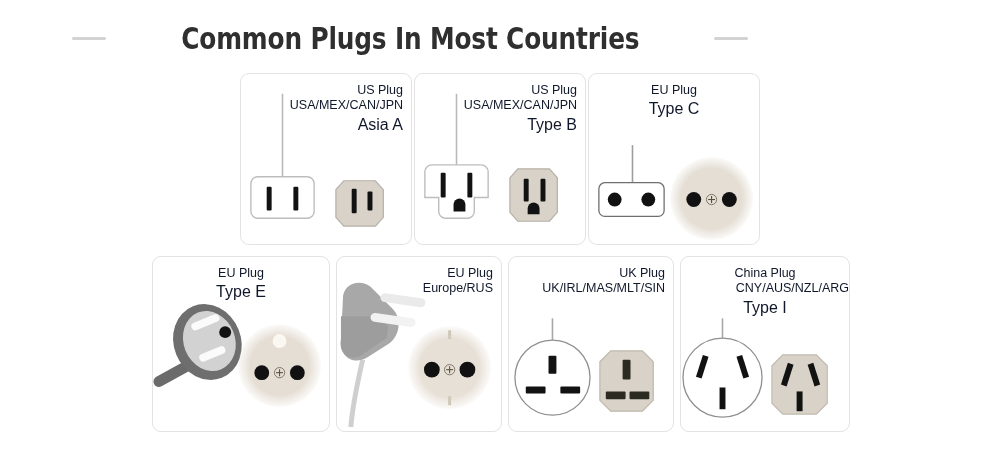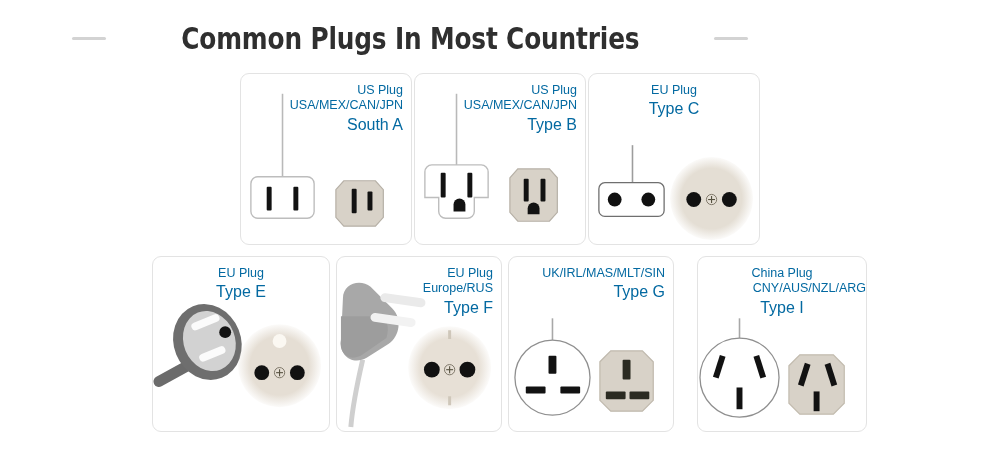--- a/index.html
+++ b/index.html
@@ -33,21 +33,21 @@
   .card{
     position:absolute;
     background:#fff;
     border:1px solid #e3e3e3;
     border-radius:9px;
     box-sizing:border-box;
   }
   .card .labels{
     position:absolute;left:0;right:0;top:9px;
     text-align:center;
-    color:#0369a1;
+    color:#0f172a;
     line-height:1.22;
     pointer-events:none;
   }
   .card.right-label .labels{text-align:right;padding-right:8px;}
   .lbl-1{font-size:12.5px;}
   .lbl-2{font-size:12.5px;text-align:right;}
   .lbl-3{font-size:16px;margin-top:1px;}
 
   .art{position:absolute;left:0;top:0;width:100%;height:100%;}
   .art svg{display:block;width:100%;height:100%;}
@@ -60,21 +60,21 @@
   <div class="title-bar">
     <div class="title-rule"></div>
     <div class="title-text">Common Plugs In Most Countries</div>
     <div class="title-rule"></div>
   </div>
 
   <div class="card right-label" style="left:240px;top:73px;width:172px;height:172px;">
     <div class="labels">
       <div class="lbl-1">US Plug</div>
       <div class="lbl-2">USA/MEX/CAN/JPN</div>
-      <div class="lbl-3">South A</div>
+      <div class="lbl-3">Asia A</div>
     </div>
     <div class="art">
       <svg viewBox="0 0 172 172">
 
         <line x1="42" y1="20" x2="42" y2="104" stroke="#b9b9b9" stroke-width="1.6"></line>
 
         <rect x="10" y="104" width="64" height="42" rx="7" fill="#ffffff" stroke="#bdbdbd" stroke-width="1.4"></rect>
         <rect x="26" y="114" width="5" height="24" rx="1" fill="#121212"></rect>
         <rect x="53" y="114" width="5" height="24" rx="1" fill="#121212"></rect>
 
@@ -169,21 +169,20 @@
         <line x1="124.5" y1="117" x2="131.5" y2="117" stroke="#55503f" stroke-width="1.1"></line>
         <line x1="128" y1="113.5" x2="128" y2="120.5" stroke="#55503f" stroke-width="1.1"></line>
       </svg>
     </div>
   </div>
 
   <div class="card right-label" style="left:336px;top:256px;width:166px;height:176px;">
     <div class="labels">
       <div class="lbl-1">EU Plug</div>
       <div class="lbl-2">Europe/RUS</div>
-      <div class="lbl-3">Type F</div>
     </div>
     <div class="art">
       <svg viewBox="0 0 166 176">
         <defs>
           <radialGradient id="fSock" cx="50%" cy="50%" r="52%">
             <stop offset="68%" stop-color="#e7e0d6"></stop>
             <stop offset="100%" stop-color="#e7e0d6" stop-opacity="0"></stop>
           </radialGradient>
         </defs>
 
@@ -202,41 +201,41 @@
         <circle cx="132" cy="114" r="8" fill="#111111"></circle>
         <circle cx="114" cy="114" r="5.2" fill="none" stroke="#7d7668" stroke-width="1"></circle>
         <line x1="110.5" y1="114" x2="117.5" y2="114" stroke="#55503f" stroke-width="1.1"></line>
         <line x1="114" y1="110.5" x2="114" y2="117.5" stroke="#55503f" stroke-width="1.1"></line>
       </svg>
     </div>
   </div>
 
   <div class="card right-label" style="left:508px;top:256px;width:166px;height:176px;">
     <div class="labels">
+      <div class="lbl-1">UK Plug</div>
       <div class="lbl-2">UK/IRL/MAS/MLT/SIN</div>
-      <div class="lbl-3">Type G</div>
     </div>
     <div class="art">
       <svg viewBox="0 0 166 176">
         <line x1="44" y1="62" x2="44" y2="86" stroke="#a8a8a8" stroke-width="1.6"></line>
 
         <circle cx="44" cy="122" r="38" fill="#ffffff" stroke="#8f8f8f" stroke-width="1.3"></circle>
         <rect x="40" y="100" width="8" height="18" rx="1" fill="#121212"></rect>
         <rect x="17" y="131" width="20" height="7" rx="1" fill="#121212"></rect>
         <rect x="52" y="131" width="20" height="7" rx="1" fill="#121212"></rect>
 
         <path d="M92 106 L103 95 L135 95 L146 106 L146 145 L135 156 L103 156 L92 145 Z" fill="#d8d2c8" stroke="#bfb8ac" stroke-width="1.2"></path>
         <rect x="115" y="104" width="8" height="20" rx="1" fill="#2b2b22"></rect>
         <rect x="98" y="136" width="20" height="8" rx="1" fill="#2b2b22"></rect>
         <rect x="122" y="136" width="20" height="8" rx="1" fill="#2b2b22"></rect>
       </svg>
     </div>
   </div>
 
-  <div class="card" style="left:680px;top:256px;width:170px;height:176px;margin-left:17px;">
+  <div class="card" style="left:680px;top:256px;width:170px;height:176px;">
     <div class="labels">
       <div class="lbl-1">China Plug</div>
       <div class="lbl-2">CNY/AUS/NZL/ARG</div>
       <div class="lbl-3">Type I</div>
     </div>
     <div class="art">
       <svg viewBox="0 0 170 176">
         <line x1="42" y1="62" x2="42" y2="84" stroke="#a8a8a8" stroke-width="1.6"></line>
 
         <circle cx="42" cy="122" r="40" fill="#ffffff" stroke="#8f8f8f" stroke-width="1.3"></circle>

